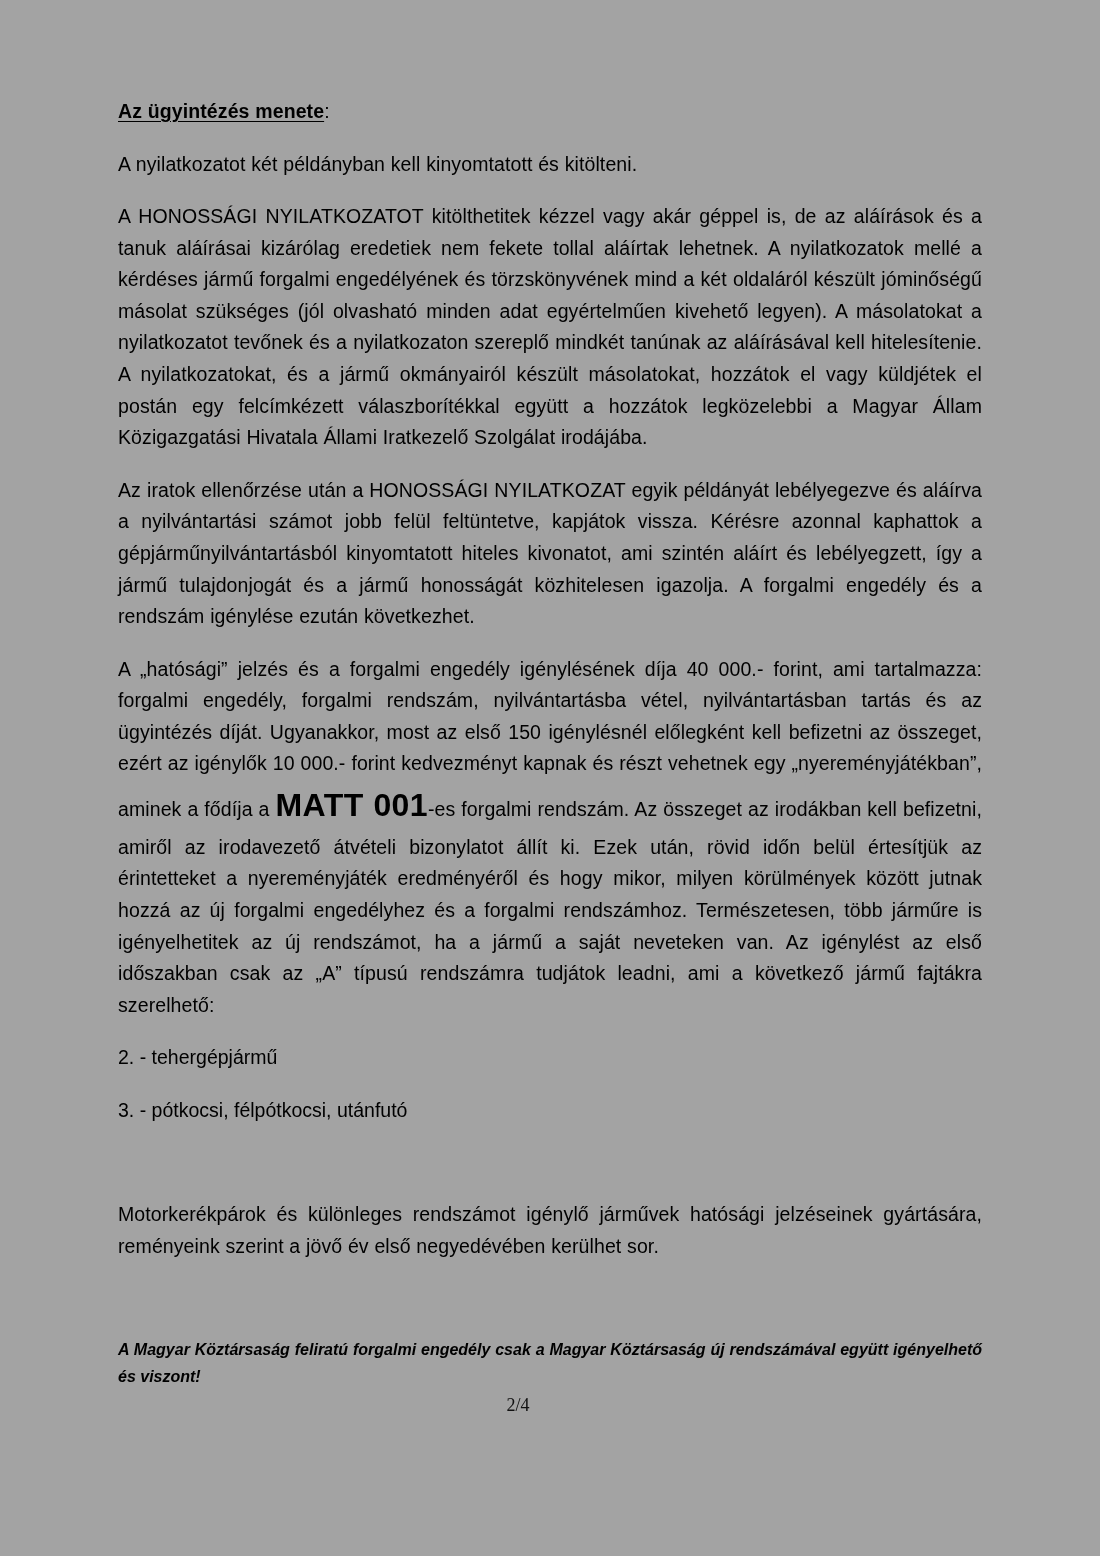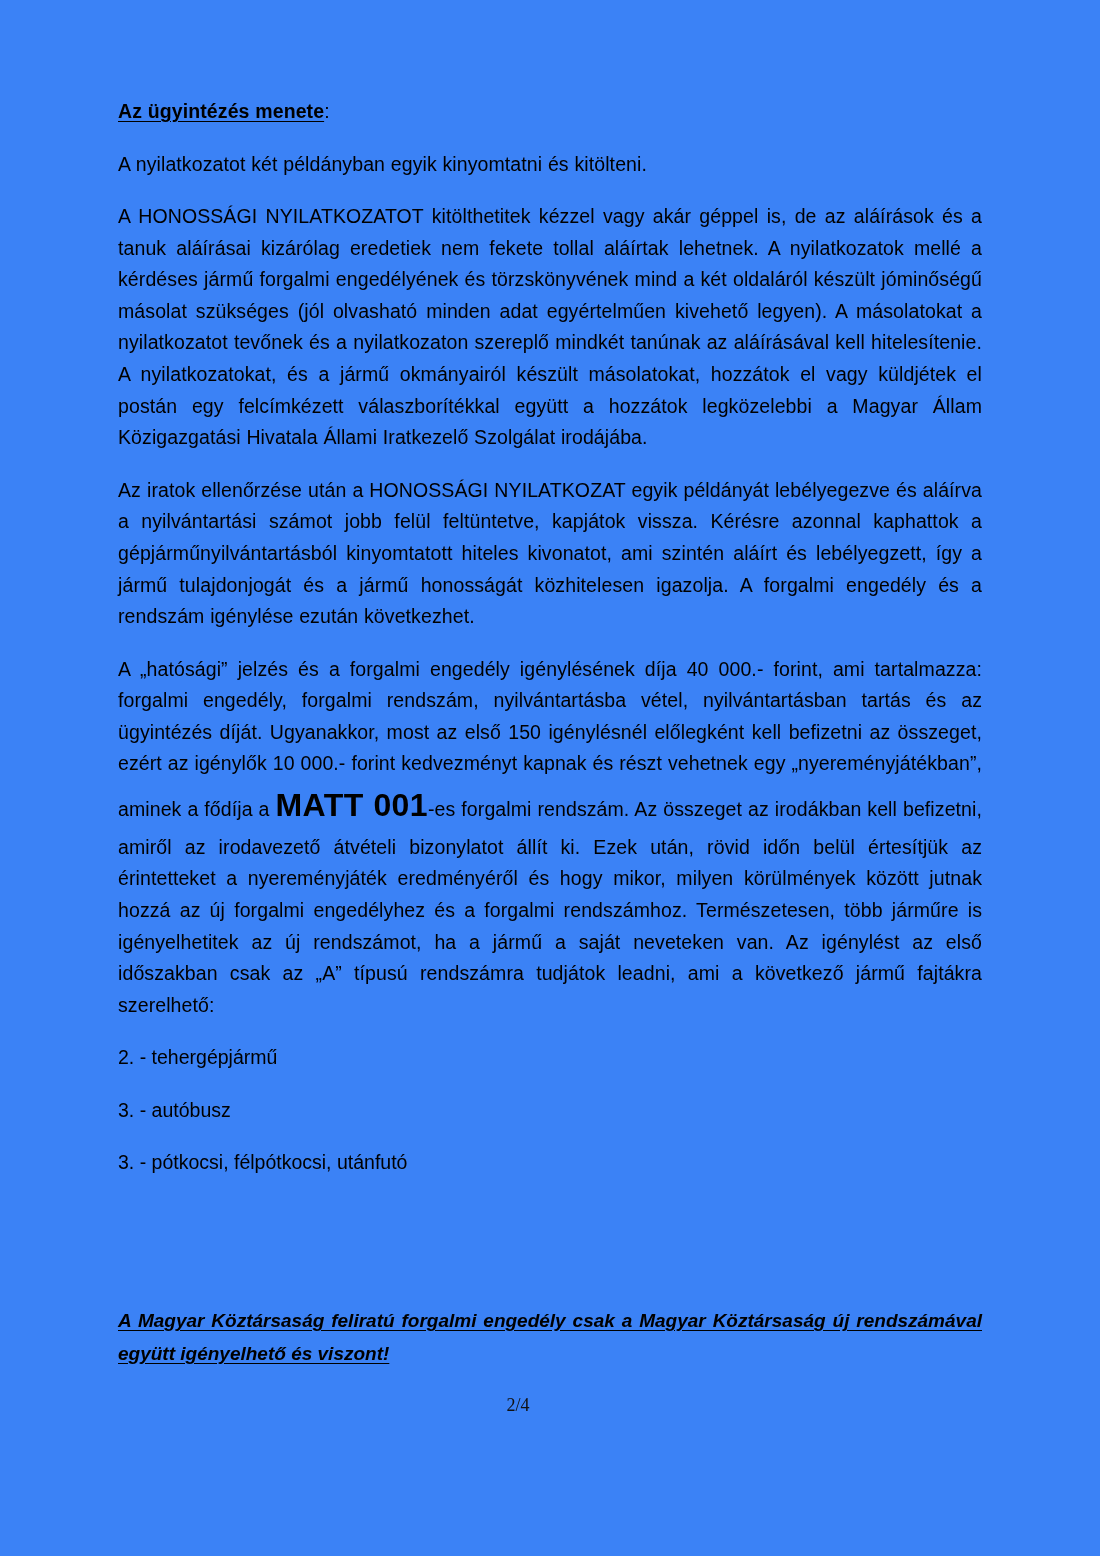--- a/index.html
+++ b/index.html
@@ -14,21 +14,21 @@
     position: relative;
     font-family: "Liberation Sans", sans-serif;
     color: #000000;
     overflow: hidden;
   }
   .page {
     position: absolute;
     left: 0; top: 0;
     width: 1100px;
     height: 1556px;
-    background: #3b82f6;
+    background: #a3a3a3;
   }
   .content {
     position: absolute;
     left: 118px;
     top: 96px;
     width: 864px;
   }
   p.para {
     margin: 0 0 21px 0;
     font-size: 19.5px;
@@ -67,26 +67,25 @@
 
   p.spacer {
     margin: 0 0 21px 0;
     font-size: 19.5px;
     line-height: 1.62;
     height: 31px;
   }
 
   p.emph-final {
     margin: 0;
-    font-size: 19px;
+    font-size: 16px;
     line-height: 1.74;
     text-align: justify;
     font-weight: bold;
     font-style: italic;
-    text-decoration: underline;
     text-underline-offset: 3px;
   }
 
   .footer {
     position: absolute;
     left: 0;
     top: 1395px;
     width: 1036px;
     text-align: center;
     font-size: 18px;
@@ -95,34 +94,34 @@
   }
 </style>
 </head>
 <body>
 
 <div class="page">
   <div class="content">
 
     <p class="para"><span class="heading">Az ügyintézés menete</span><span class="heading-colon">:</span></p>
 
-    <p class="para">A nyilatkozatot két példányban egyik kinyomtatni és kitölteni.</p>
+    <p class="para">A nyilatkozatot két példányban kell kinyomtatott és kitölteni.</p>
 
     <p class="para"><span>A </span><strong class="b">HONOSSÁGI NYILATKOZATOT</strong><span> kitölthetitek kézzel vagy akár géppel is, de az aláírások és a tanuk aláírásai kizárólag eredetiek nem fekete tollal aláírtak lehetnek. A nyilatkozatok mellé a kérdéses jármű forgalmi engedélyének és törzskönyvének mind a két oldaláról készült jóminőségű másolat szükséges (jól olvasható minden adat egyértelműen kivehető legyen). A másolatokat a nyilatkozatot tevőnek és a nyilatkozaton szereplő mindkét tanúnak az aláírásával kell hitelesítenie. A nyilatkozatokat, és a jármű okmányairól készült másolatokat, hozzátok el vagy küldjétek el postán egy felcímkézett válaszborítékkal együtt a hozzátok legközelebbi a </span><strong class="b">Magyar Állam Közigazgatási Hivatala Állami Iratkezelő Szolgálat</strong><span> irodájába.</span></p>
 
     <p class="para"><span>Az iratok ellenőrzése után a </span><strong class="b">HONOSSÁGI NYILATKOZAT</strong><span> egyik példányát lebélyegezve és aláírva a nyilvántartási számot jobb felül feltüntetve, kapjátok vissza. Kérésre azonnal kaphattok a gépjárműnyilvántartásból kinyomtatott hiteles kivonatot, ami szintén aláírt és lebélyegzett, így a jármű tulajdonjogát és a jármű honosságát közhitelesen igazolja. A forgalmi engedély és a rendszám igénylése ezután következhet.</span></p>
 
     <p class="para"><span>A „hatósági” jelzés és a forgalmi engedély igénylésének díja 40 000.- forint, ami tartalmazza: forgalmi engedély, forgalmi rendszám, nyilvántartásba vétel, nyilvántartásban tartás és az ügyintézés díját. Ugyanakkor, most az első 150 igénylésnél előlegként kell befizetni az összeget, ezért az igénylők 10 000.- forint kedvezményt kapnak és részt vehetnek egy „nyereményjátékban”, aminek a fődíja a </span><span class="matt">MATT 001</span><span>-es forgalmi rendszám. Az összeget az irodákban kell befizetni, amiről az irodavezető átvételi bizonylatot állít ki.  Ezek után, rövid időn belül értesítjük az érintetteket a nyereményjáték eredményéről és hogy mikor, milyen körülmények között jutnak hozzá az új forgalmi engedélyhez és a forgalmi rendszámhoz. Természetesen, több járműre is igényelhetitek az új rendszámot, ha a jármű a saját neveteken van. Az igénylést az első időszakban csak az „A” típusú rendszámra tudjátok leadni, ami a következő jármű fajtákra szerelhető:</span></p>
 
     <p class="list-item">2. - tehergépjármű</p>
-    <p class="list-item">3. - autóbusz</p>
     <p class="list-item">3. - pótkocsi, félpótkocsi, utánfutó</p>
 
     <p class="spacer">&nbsp;</p>
 
+    <p class="para">Motorkerékpárok és különleges rendszámot igénylő járművek hatósági jelzéseinek gyártására, reményeink szerint a jövő év első negyedévében kerülhet sor.</p>
 
     <p class="spacer">&nbsp;</p>
 
     <p class="emph-final">A Magyar Köztársaság feliratú forgalmi engedély csak a Magyar Köztársaság új rendszámával együtt igényelhető és viszont!</p>
 
   </div>
 
   <div class="footer">2/4</div>
 </div>
 

